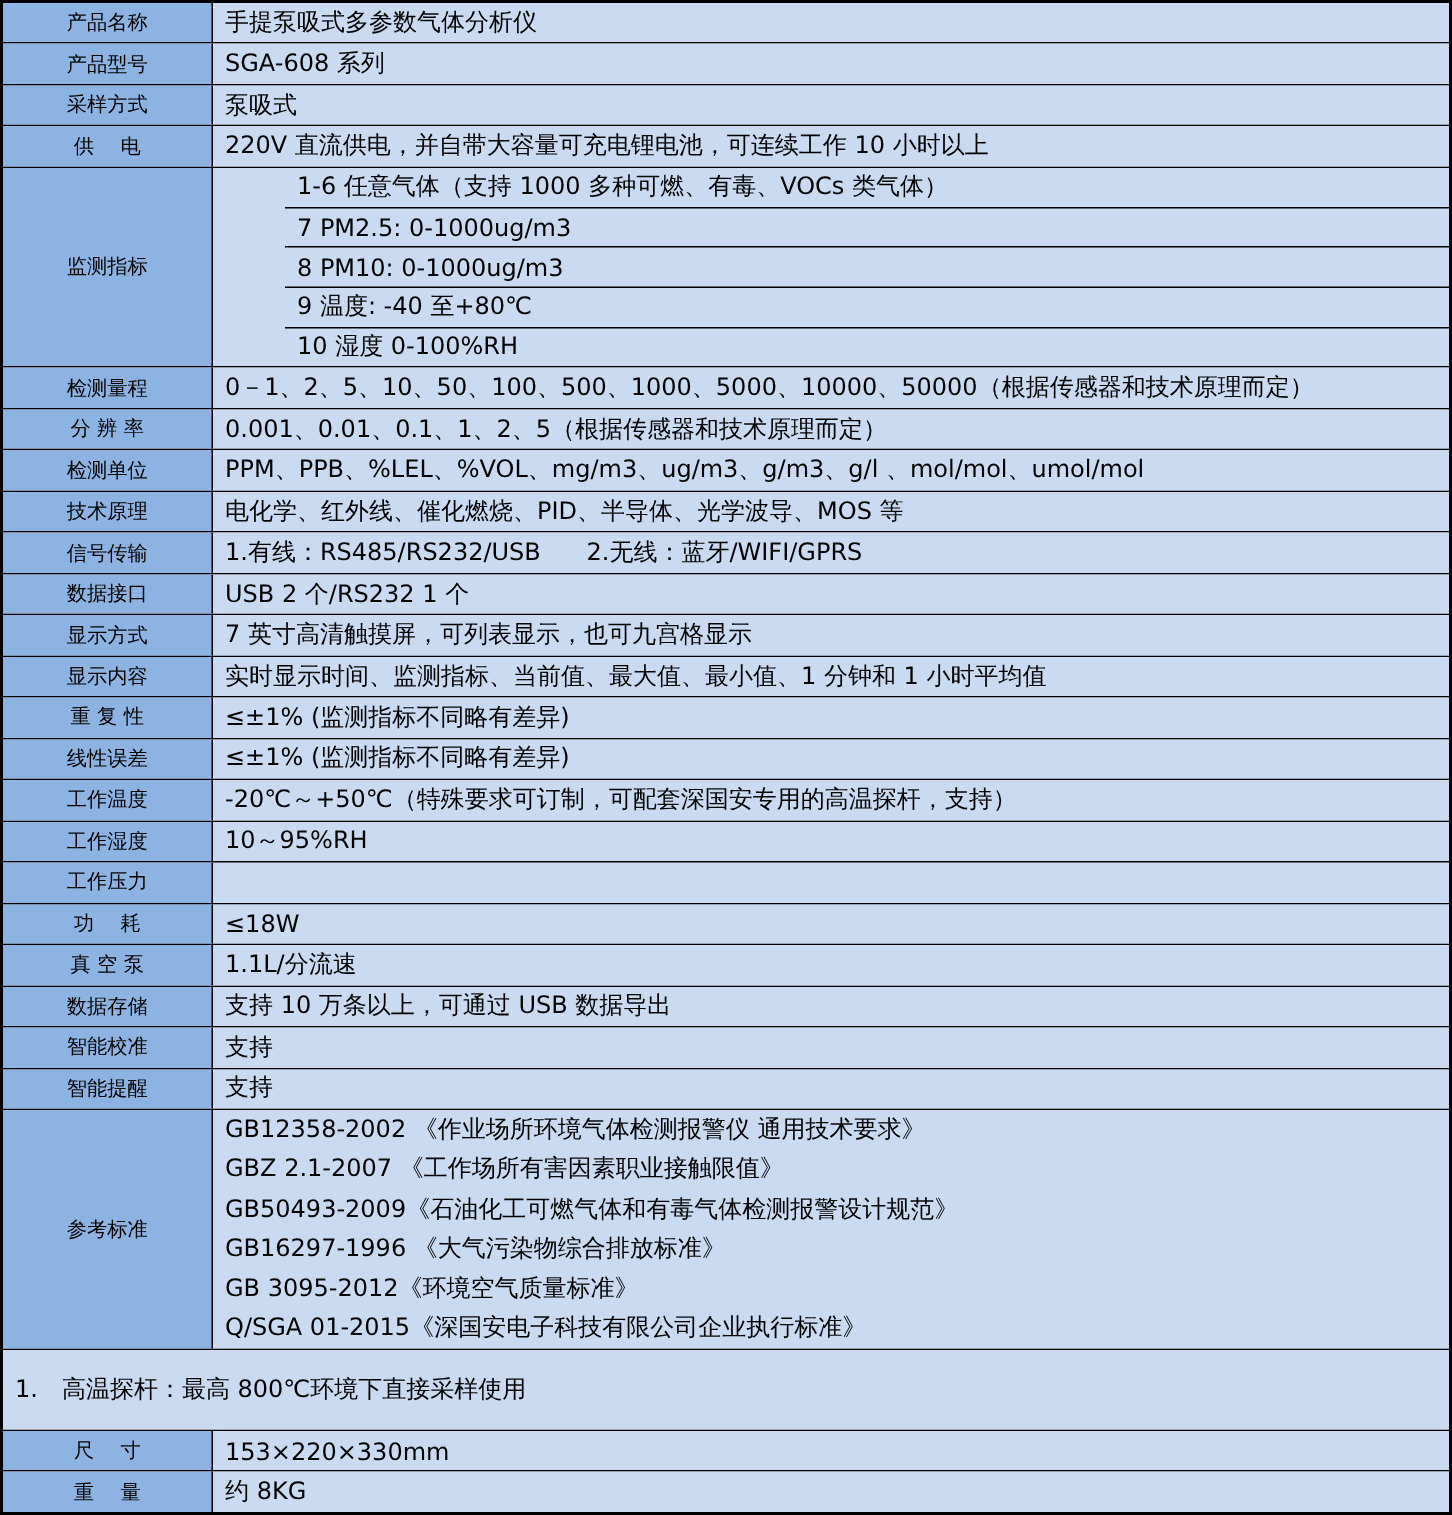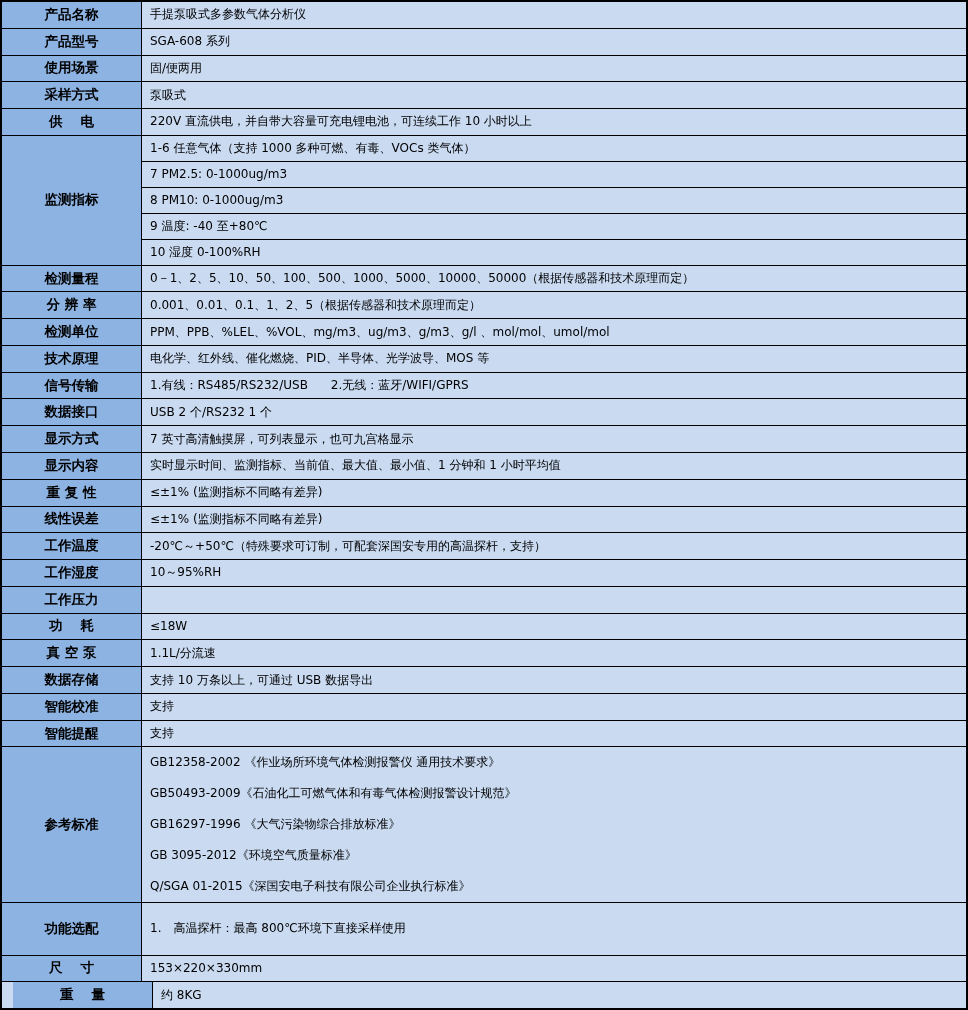--- a/index.html
+++ b/index.html
@@ -13,49 +13,50 @@
     width:968px; height:1010px;
     border:2px solid #000000;
     background:#c9daf1;
     display:flex; flex-direction:column;
   }
   .row {
     display:flex;
     border-bottom:1.5px solid #000000;
     min-height:0;
   }
-  .row:last-child { border-bottom:none;margin-left:11px; }
+  .row:last-child { border-bottom:none; }
   .label-cell {
     width:140px; flex:0 0 140px;
     background:#8db3e2;
     border-right:1.5px solid #000000;
     display:flex; align-items:center; justify-content:center;
-    font-weight:bold; font-size:13.5px;
+    font-weight:normal; font-size:13.5px;
     white-space:pre; text-align:center;
   }
   .value-cell {
     flex:1 1 auto;
     background:#c9daf1;
     display:flex; flex-direction:column; justify-content:center;
-    font-size:12px;
+    font-size:16px;
     overflow:hidden;
   }
   .value-line {
     display:flex; align-items:center;
     padding-left:8px;
     white-space:pre;
     flex:1 1 0;
   }
   .subcells { padding:0; }
   .subcell {
     flex:1 1 0;
     display:flex; align-items:center;
     padding-left:8px;
     border-bottom:1.5px solid #000000;
     white-space:pre;
+    margin-left:48px;
   }
   .subcell:last-child { border-bottom:none; }
 </style>
 </head>
 <body>
 
 <div class="spec-table">
 
   <div class="row" style="flex:1 1 0">
     <div class="label-cell">产品名称</div>
@@ -64,26 +65,20 @@
       </div>
   </div>
 
   <div class="row" style="flex:1 1 0">
     <div class="label-cell">产品型号</div>
     <div class="value-cell">
         <div class="value-line">SGA-608 系列</div>
       </div>
   </div>
 
-  <div class="row" style="flex:1 1 0">
-    <div class="label-cell">使用场景</div>
-    <div class="value-cell">
-        <div class="value-line">固/便两用</div>
-      </div>
-  </div>
 
   <div class="row" style="flex:1 1 0">
     <div class="label-cell">采样方式</div>
     <div class="value-cell">
         <div class="value-line">泵吸式</div>
       </div>
   </div>
 
   <div class="row" style="flex:1 1 0">
     <div class="label-cell">供　 电</div>
@@ -224,29 +219,29 @@
     <div class="label-cell">智能提醒</div>
     <div class="value-cell">
         <div class="value-line">支持</div>
       </div>
   </div>
 
   <div class="row" style="flex:6 1 0">
     <div class="label-cell">参考标准</div>
     <div class="value-cell">
       <div class="value-line">GB12358-2002 《作业场所环境气体检测报警仪 通用技术要求》</div>
+      <div class="value-line">GBZ 2.1-2007 《工作场所有害因素职业接触限值》</div>
       <div class="value-line">GB50493-2009《石油化工可燃气体和有毒气体检测报警设计规范》</div>
       <div class="value-line">GB16297-1996 《大气污染物综合排放标准》</div>
       <div class="value-line">GB 3095-2012《环境空气质量标准》</div>
       <div class="value-line">Q/SGA 01-2015《深国安电子科技有限公司企业执行标准》</div>
     </div>
   </div>
 
   <div class="row" style="flex:2 1 0">
-    <div class="label-cell">功能选配</div>
     <div class="value-cell">
       <div class="value-line">1.　高温探杆：最高 800℃环境下直接采样使用</div>
     </div>
   </div>
 
   <div class="row" style="flex:1 1 0">
     <div class="label-cell">尺　 寸</div>
     <div class="value-cell">
         <div class="value-line">153×220×330mm</div>
       </div>

